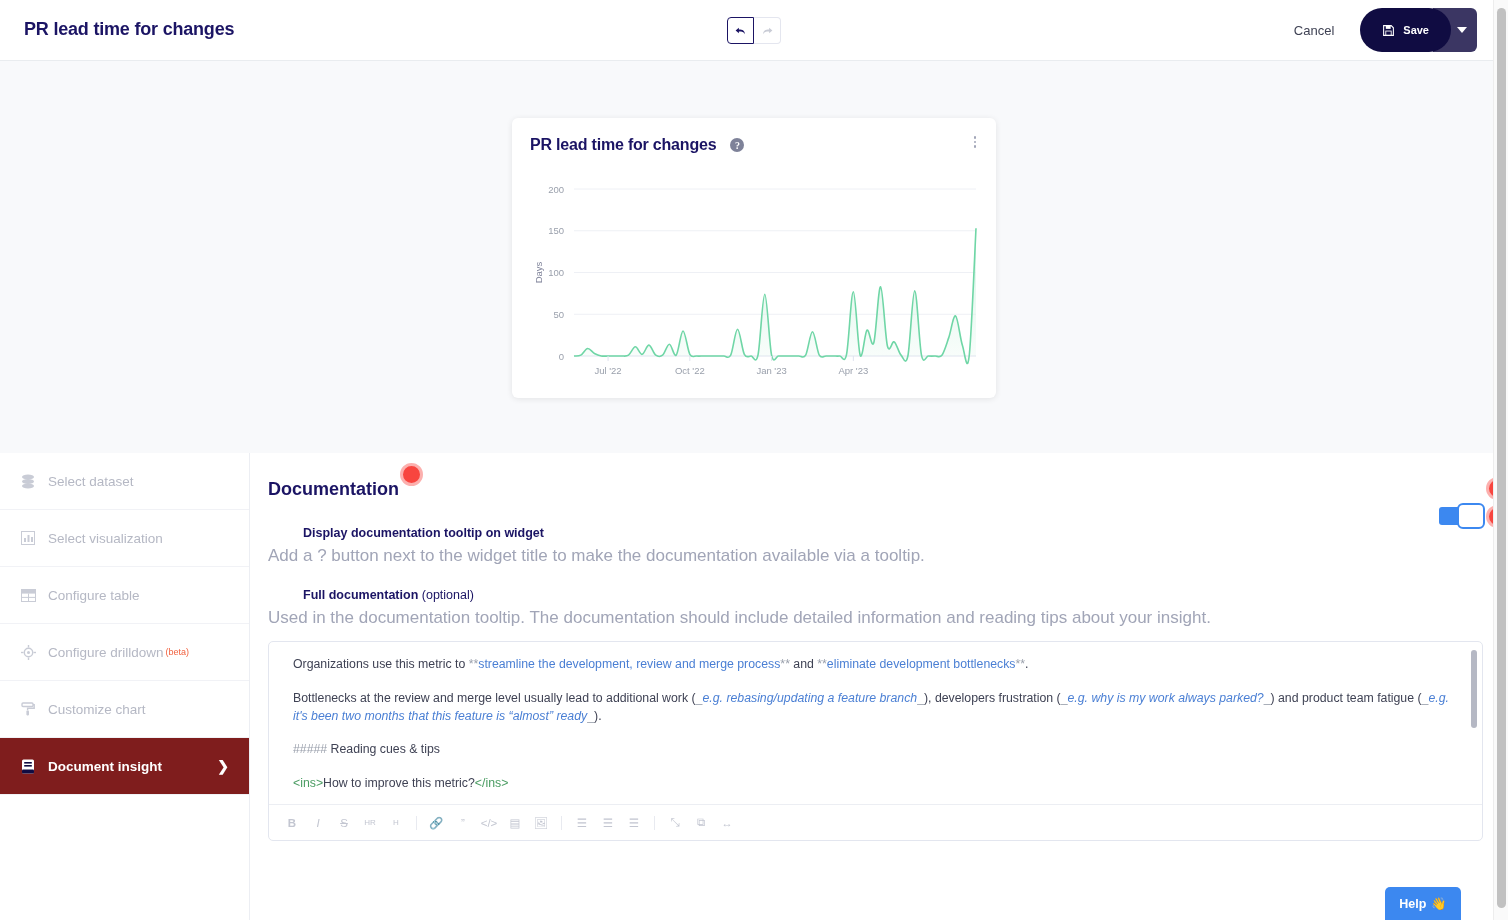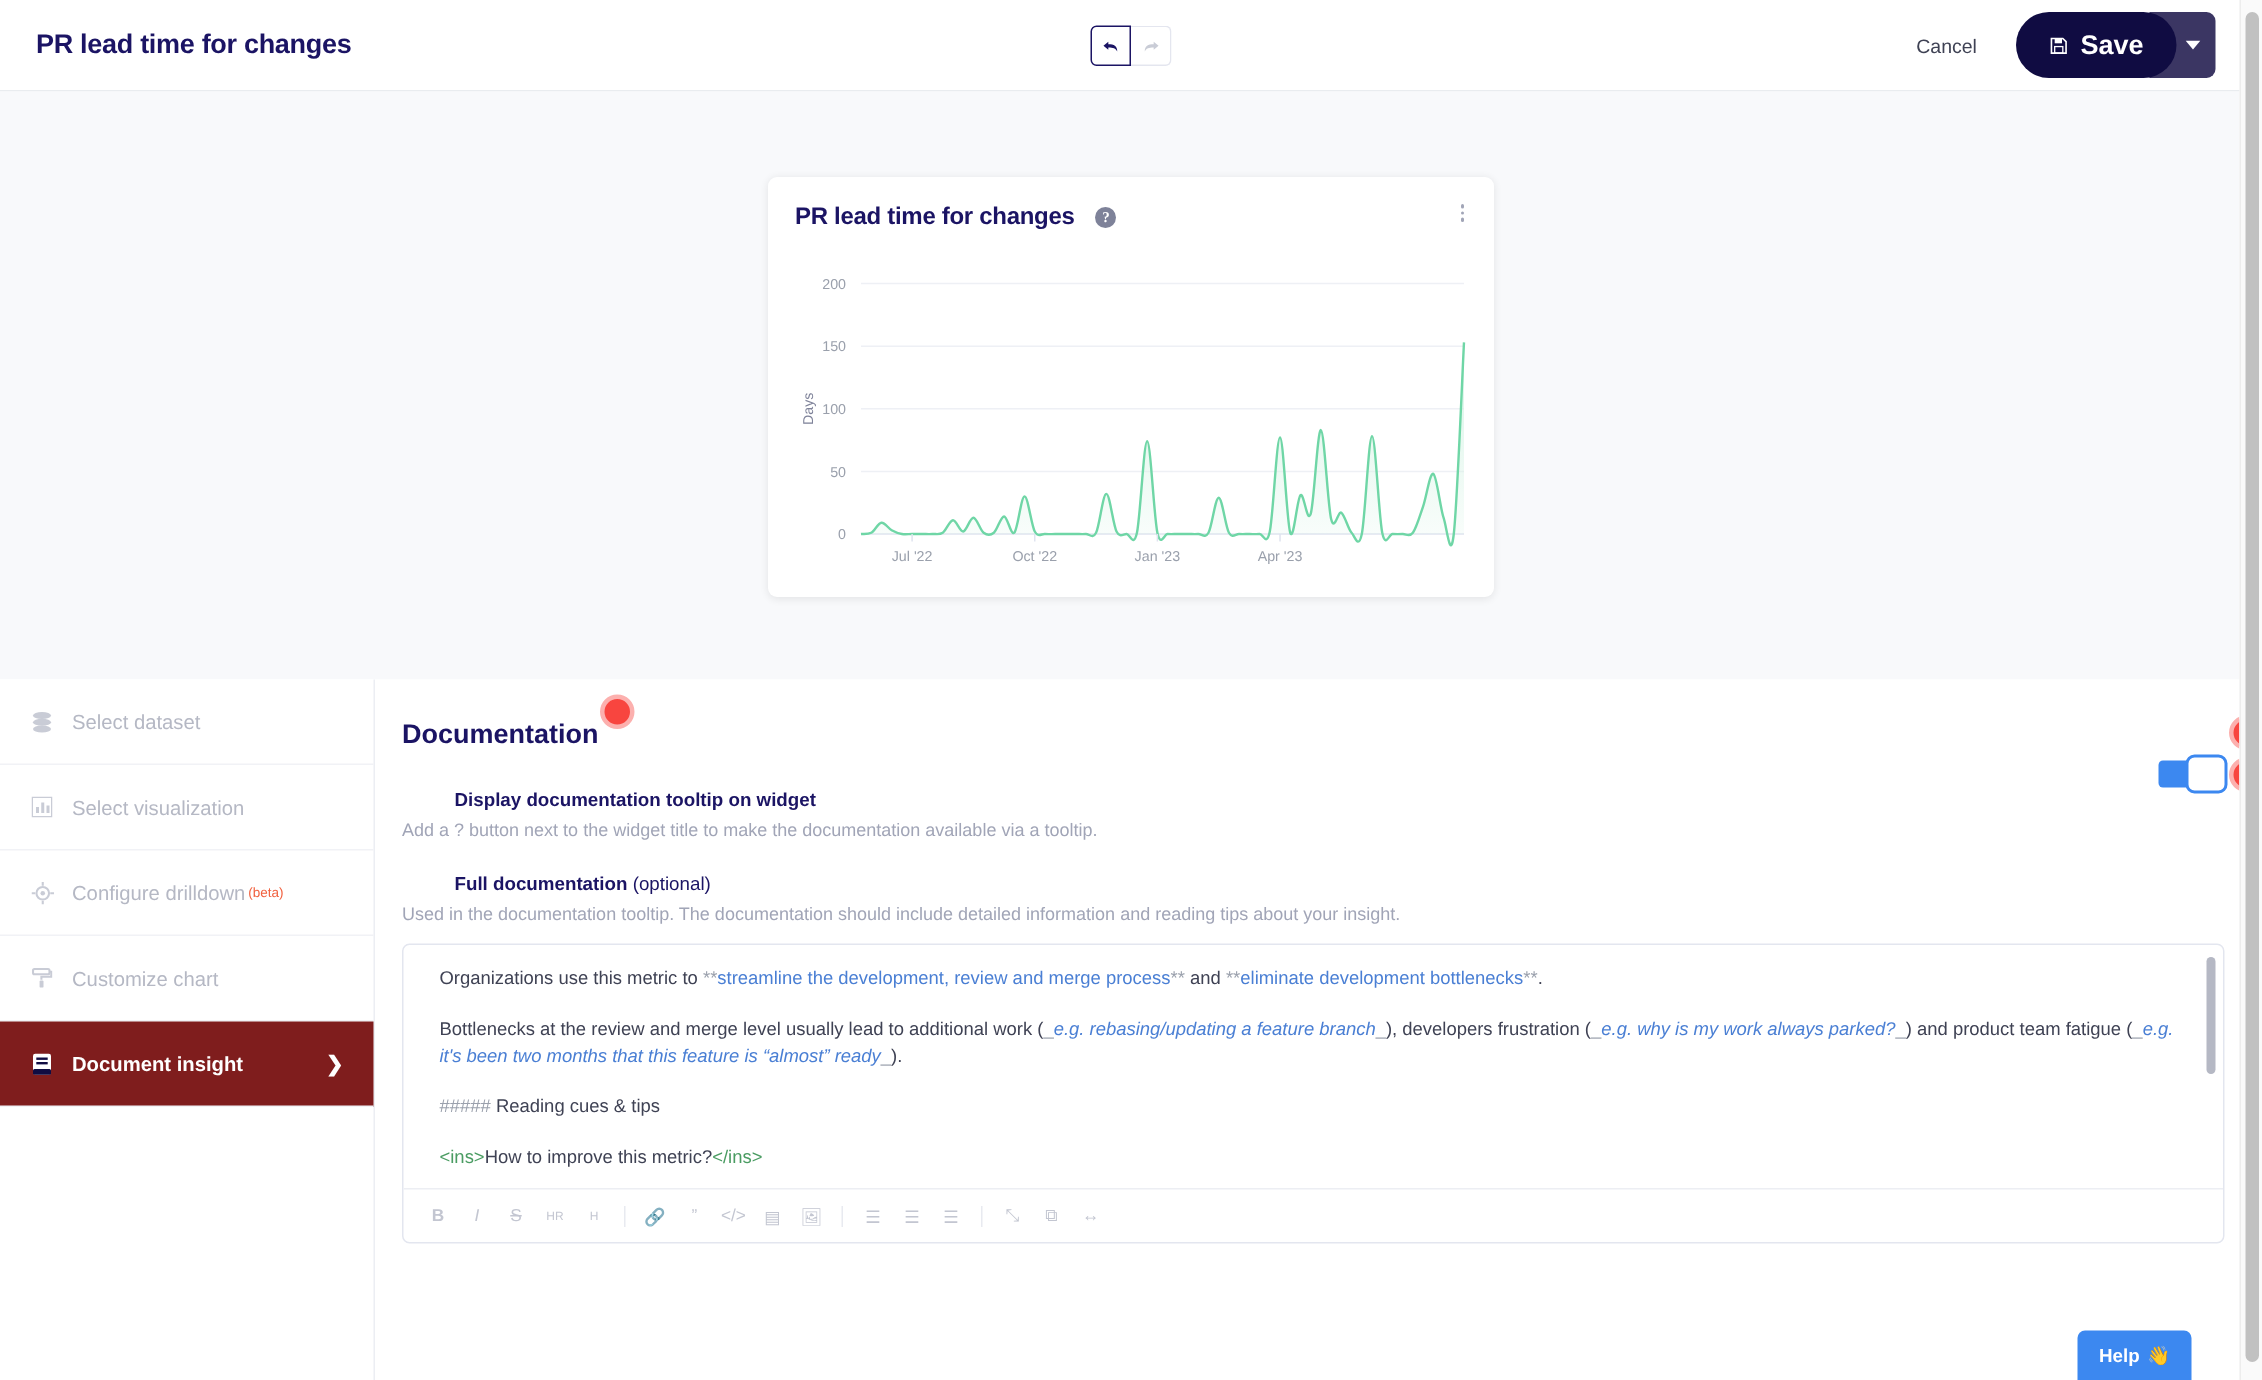--- a/index.html
+++ b/index.html
@@ -37,21 +37,21 @@
     display: flex; align-items: center; gap: 0;
   }
   .cancel-btn {
     font-size: 13px; color: #3f4254; background: none; border: none;
     padding: 10px 16px; cursor: pointer; font-family: inherit;
     margin-right: 10px;
   }
   .save-group { display: flex; align-items: stretch; }
   .save-btn {
     background: #100c42; color: #fff; border: none;
-    font-size: 18px; font-weight: bold; font-family: inherit;
+    font-size: 11px; font-weight: bold; font-family: inherit;
     padding: 0 22px; height: 44px; border-radius: 22px;
     display: flex; align-items: center; gap: 8px; cursor: pointer;
     position: relative; z-index: 2;
   }
   .save-caret {
     background: #3b3663; color: #fff; border: none;
     width: 44px; height: 44px; border-radius: 0 6px 6px 0;
     margin-left: -18px; padding-left: 14px;
     display: flex; align-items: center; justify-content: center;
     cursor: pointer; z-index: 1;
@@ -138,21 +138,21 @@
   }
   .red-marker {
     width: 17px; height: 17px; border-radius: 50%;
     background: #f8453f; border: 3px solid #fcb0ae;
     position: absolute; box-sizing: content-box;
   }
   .field-label {
     font-size: 12.5px; font-weight: bold; color: #1b1464; margin-bottom: 6px; padding-left: 35px;
   }
   .field-label .optional { font-weight: normal; color: #1b1464; }
-  .field-hint { font-size: 12px; color: #a1a5b7; margin-bottom: 0; }
+  .field-hint { font-size: 17px; color: #a1a5b7; margin-bottom: 0; }
   .oneliner-input {
     width: 1215px; height: 34px; border: 1px solid #cdd6ef; border-radius: 5px;
     padding: 0 11px; font-size: 12.5px; color: #3f4254;
     font-family: inherit; margin-top: 13px; background: #fff; outline: none;
   }
   .block { margin-bottom: 18px; }
 
   .editor {
     width: 1215px; height: 200px; border: 1px solid #e3e6ef; border-radius: 5px;
     margin-top: 13px; position: relative; background: #fff; overflow: hidden;
@@ -310,20 +310,31 @@
             <rect x="0.5" y="0.5" width="13" height="13" fill="none" stroke="#c9ccd6"></rect>
             <rect x="3" y="7" width="2" height="4" fill="#c9ccd6"></rect>
             <rect x="6.5" y="4" width="2" height="7" fill="#c9ccd6"></rect>
             <rect x="10" y="6" width="2" height="5" fill="#c9ccd6"></rect>
           </svg>
       </span>
       <span class="si-label">Select visualization</span>
     </div>
     <div class="side-item">
       <span class="si-icon">
+        <svg width="15" height="13" viewBox="0 0 15 13">
+            <rect x="0.5" y="0.5" width="14" height="12" fill="none" stroke="#c9ccd6"></rect>
+            <rect x="1" y="1" width="13" height="3.6" fill="#c9ccd6"></rect>
+            <line x1="7.5" y1="4.6" x2="7.5" y2="12.5" stroke="#c9ccd6"></line>
+            <line x1="1" y1="8.4" x2="14" y2="8.4" stroke="#c9ccd6"></line>
+          </svg>
+      </span>
+      <span class="si-label">Configure table</span>
+    </div>
+    <div class="side-item">
+      <span class="si-icon">
         <svg width="15" height="15" viewBox="0 0 15 15">
             <circle cx="7.5" cy="7.5" r="4.2" fill="none" stroke="#c9ccd6" stroke-width="1.4"></circle>
             <circle cx="7.5" cy="7.5" r="1.5" fill="#c9ccd6"></circle>
             <line x1="7.5" y1="0" x2="7.5" y2="2.5" stroke="#c9ccd6" stroke-width="1.4"></line>
             <line x1="7.5" y1="12.5" x2="7.5" y2="15" stroke="#c9ccd6" stroke-width="1.4"></line>
             <line x1="0" y1="7.5" x2="2.5" y2="7.5" stroke="#c9ccd6" stroke-width="1.4"></line>
             <line x1="12.5" y1="7.5" x2="15" y2="7.5" stroke="#c9ccd6" stroke-width="1.4"></line>
           </svg>
       </span>
       <span class="si-label">Configure drilldown</span>

